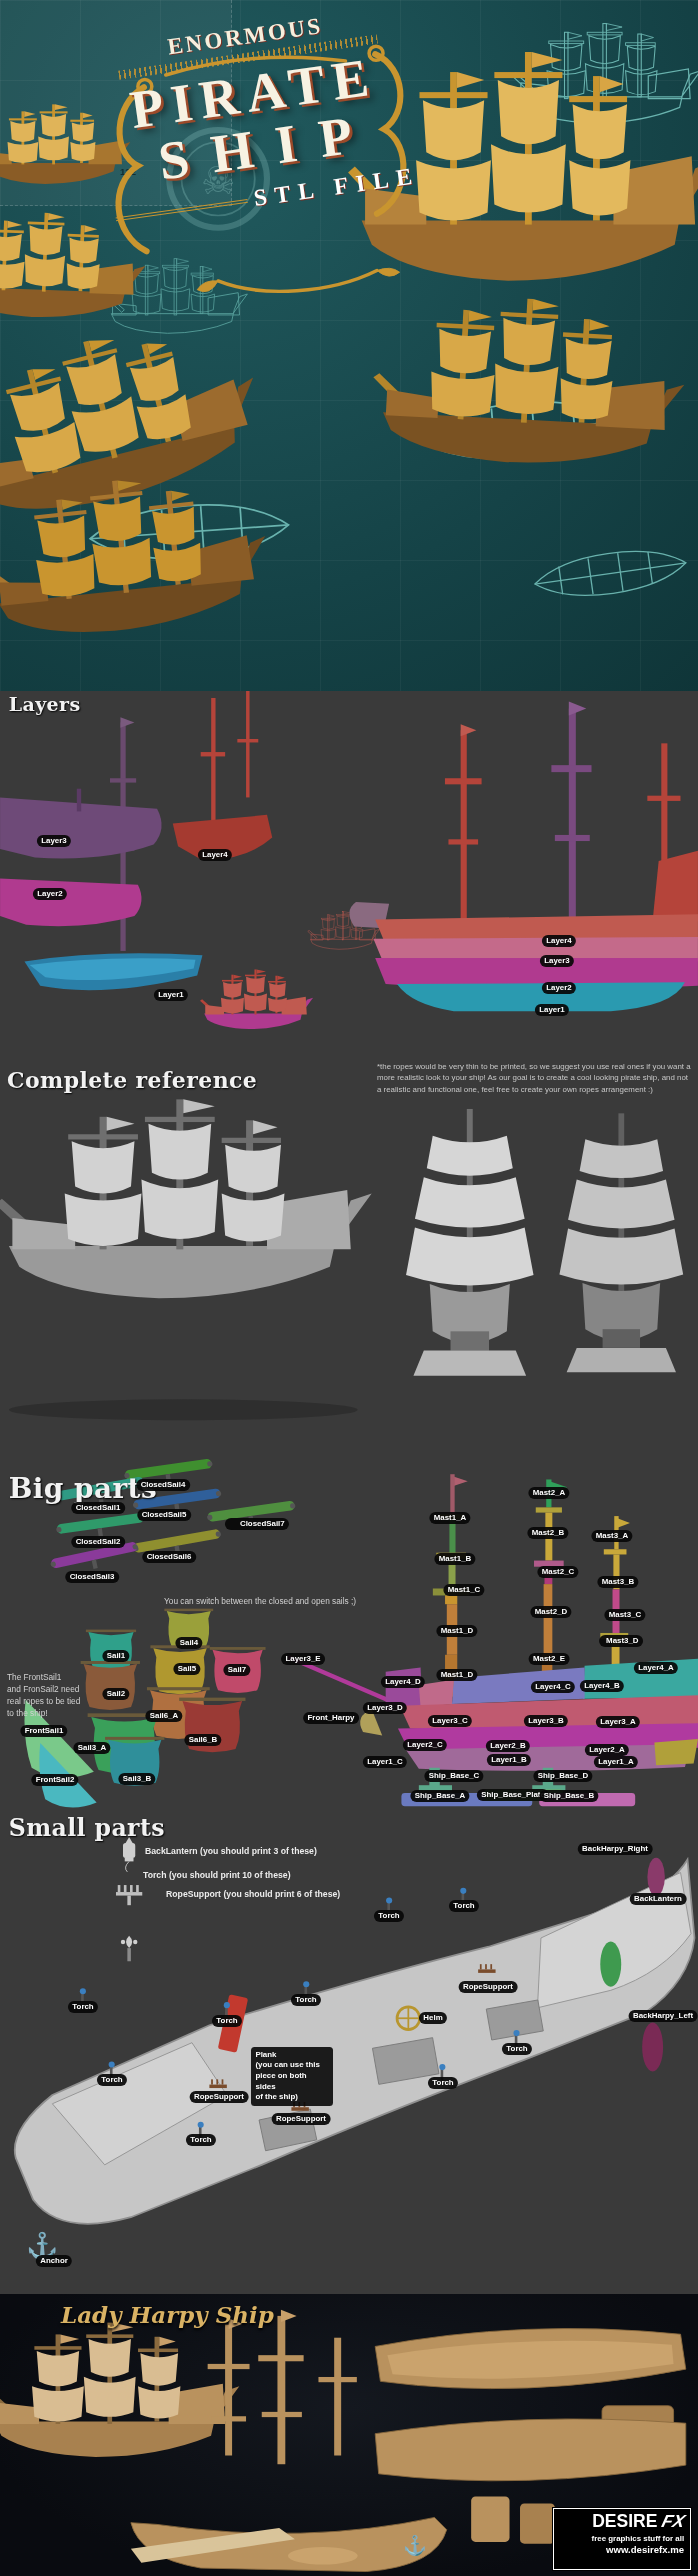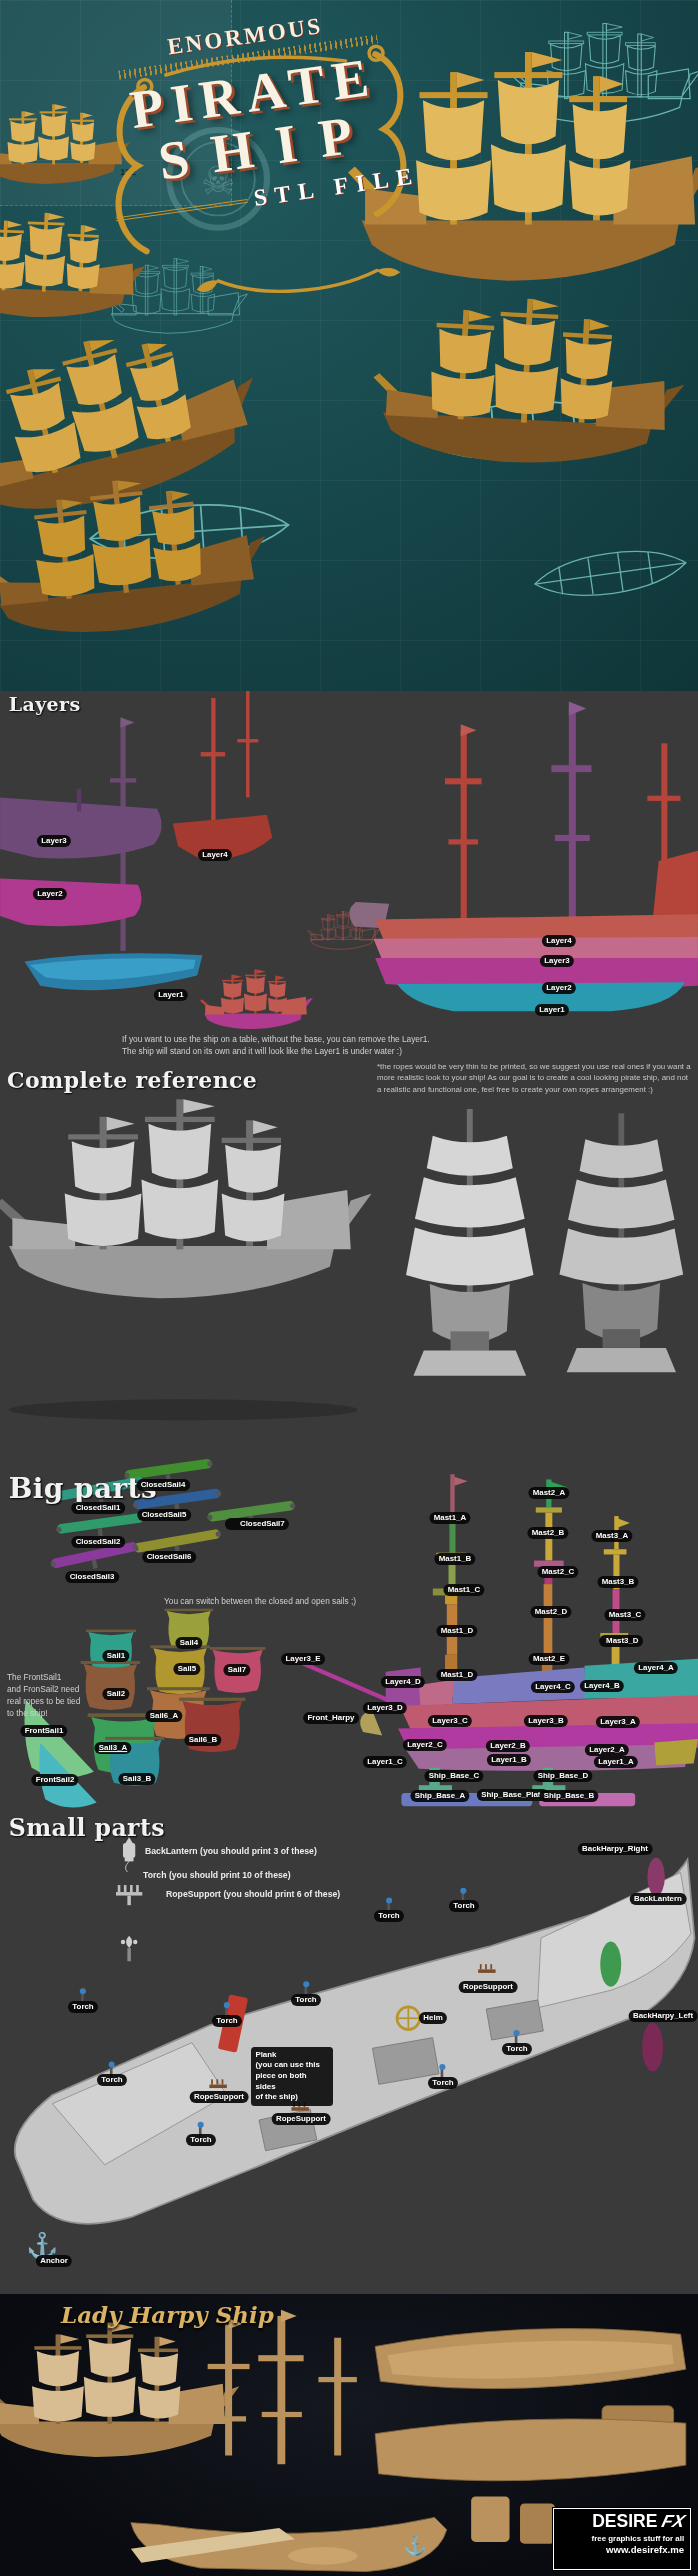--- a/index.html
+++ b/index.html
@@ -441,21 +441,20 @@
       </g>
     </svg>
   </div>
   <div id="lady-heading">Lady Harpy Ship</div>
 
   <div class="sec-heading" style="left:8.7px;top:693px;font-size:19px">Layers</div>
   <div class="sec-heading" style="left:7px;top:1067px;font-size:22px">Complete reference</div>
   <div class="sec-heading" style="left:8.7px;top:1472px;font-size:28px">Big parts</div>
   <div class="sec-heading" style="left:8.7px;top:1814px;font-size:23.6px">Small parts</div>
 
-  <div class="note" style="left:122px;top:1033px;width:313px">If you want to use the ship on a table, without the base, you can remove the Layer1. The ship will stand on its own and it will look like the Layer1 is under water :)</div>
   <div class="note" style="left:377px;top:1061px;width:316px;font-size:7.9px;color:#c8c8c8">*the ropes would be very thin to be printed, so we suggest you use real ones if you want a more realistic look to your ship! As our goal is to create a cool looking pirate ship, and not a realistic and functional one, feel free to create your own ropes arrangement  :)</div>
   <div class="note" style="left:164px;top:1595px;white-space:nowrap">You can switch between the closed and open sails ;)</div>
   <div class="note note-pre" style="left:7px;top:1671px;width:84px">The FrontSail1
 and FronSail2 need
 real ropes to be tied
 to the ship!</div>
   <div class="plank-box" style="left:251px;top:2047px;width:73px">Plank
 (you can use this
 piece on both sides
 of the ship)</div>
@@ -478,21 +477,21 @@
       <span class="badge" style="left: 98px; top: 1542px;">ClosedSail2</span>
       <span class="badge" style="left: 169px; top: 1557px;">ClosedSail6</span>
       <span class="badge" style="left: 92px; top: 1577px;">ClosedSail3</span>
       <span class="badge" style="left: 116px; top: 1656px;">Sail1</span>
       <span class="badge" style="left: 189px; top: 1643px;">Sail4</span>
       <span class="badge" style="left: 187px; top: 1669px;">Sail5</span>
       <span class="badge" style="left: 237px; top: 1670px;">Sail7</span>
       <span class="badge" style="left: 116px; top: 1694px;">Sail2</span>
       <span class="badge" style="left: 164px; top: 1716px;">Sail6_A</span>
       <span class="badge" style="left: 203px; top: 1740px;">Sail6_B</span>
-      <span class="badge" style="left: 113px; top: 1748px; text-decoration: underline;">Sail3_A</span>
+      <span class="badge" style="left: 92px; top: 1748px;">Sail3_A</span>
       <span class="badge" style="left: 137px; top: 1779px;">Sail3_B</span>
       <span class="badge" style="left: 44px; top: 1731px;">FrontSail1</span>
       <span class="badge" style="left: 55px; top: 1780px;">FrontSail2</span>
       <span class="badge" style="left: 303px; top: 1659px;">Layer3_E</span>
       <span class="badge" style="left: 331px; top: 1718px;">Front_Harpy</span>
       <span class="badge" style="left: 385px; top: 1708px;">Layer3_D</span>
       <span class="badge" style="left: 403px; top: 1682px;">Layer4_D</span>
       <span class="badge" style="left: 385px; top: 1762px;">Layer1_C</span>
       <span class="badge" style="left: 450px; top: 1518px;">Mast1_A</span>
       <span class="badge" style="left: 455px; top: 1559px;">Mast1_B</span>

